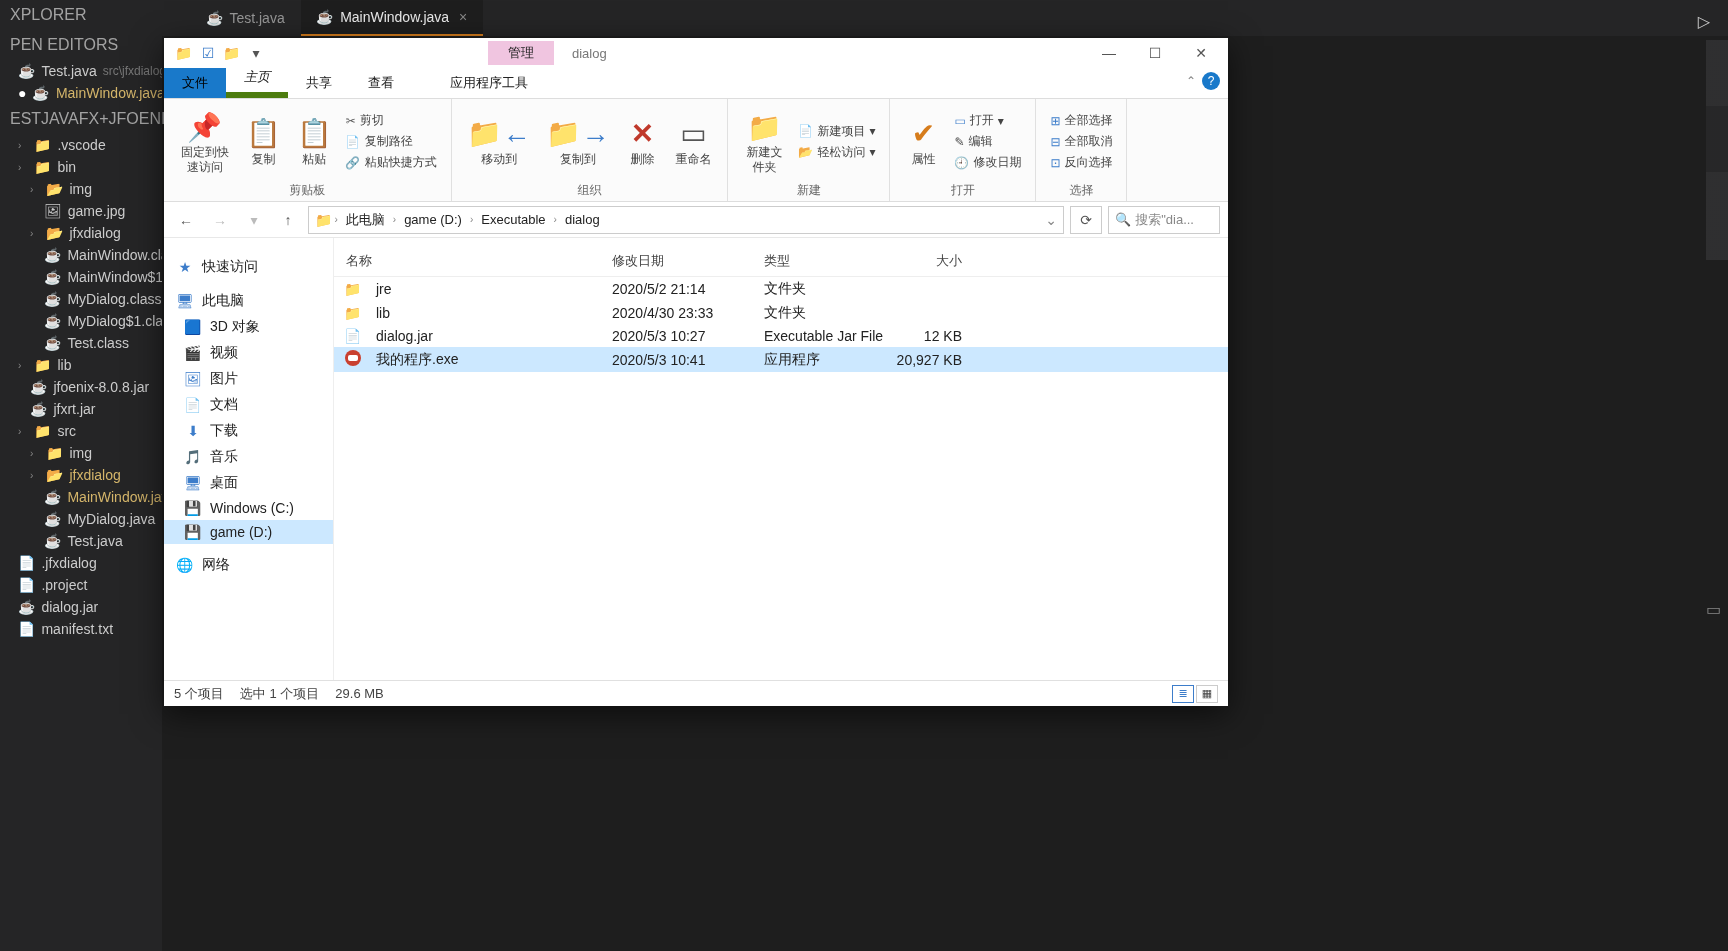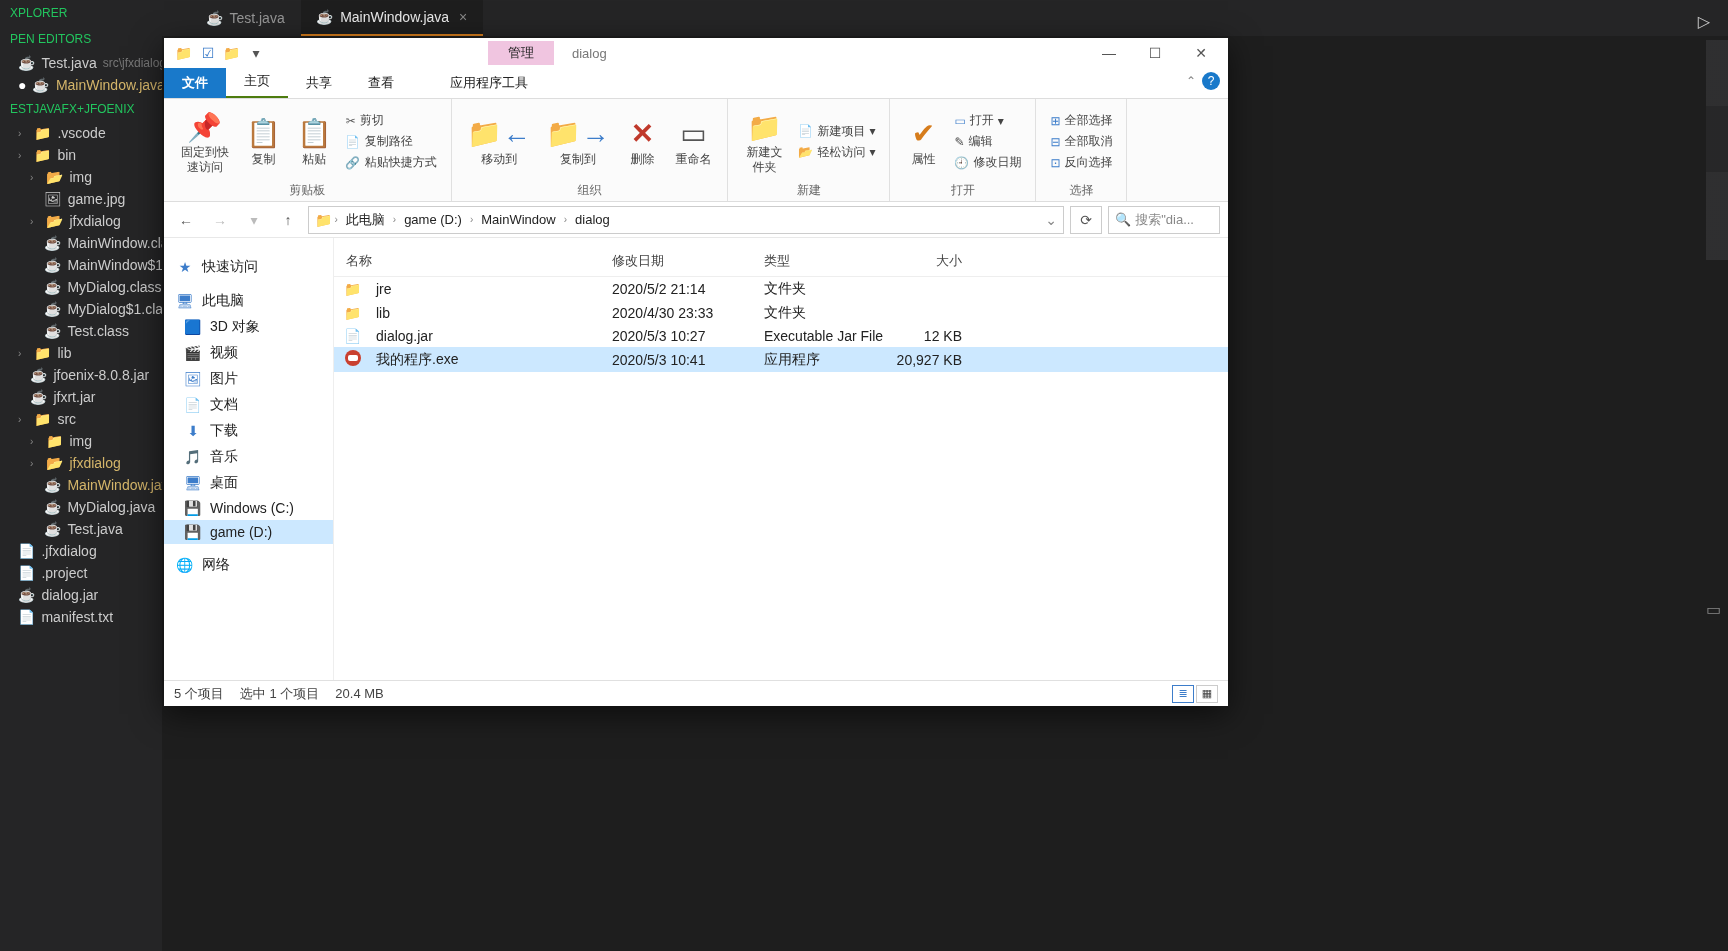--- a/index.html
+++ b/index.html
@@ -5,21 +5,21 @@
 *{margin:0;padding:0;box-sizing:border-box;font-family:"Microsoft YaHei","Segoe UI",sans-serif;}
 body{background:#1a1a1d;color:#ccc;width:1728px;height:951px;position:relative;overflow:hidden;}
 
 .vscode{width:100%;height:100%;background:#1e1e1e;display:flex;flex-direction:column;}
 .vscode-tabs{height:36px;background:#252526;display:flex;align-items:center;padding-left:190px;}
 .vscode-tab{height:36px;padding:0 16px;display:flex;align-items:center;gap:6px;color:#969696;font-size:14px;cursor:pointer;}
 .vscode-tab.active{background:#1e1e1e;color:#e8e8e8;border-bottom:2px solid #d67c1c;}
 .vscode-tab .close{color:#888;font-size:14px;margin-left:4px;}
 .java-icon{color:#d67c1c;font-size:14px;}
 .vscode-sidebar{position:absolute;left:0;top:0;width:162px;height:100%;background:#252526;color:#ccc;font-size:14px;}
-.sidebar-title{padding:6px 10px;font-size:12px;color:#22c55e;text-transform:uppercase;}
+.sidebar-title{padding:6px 10px;font-size:16px;color:#a3a3a3;text-transform:uppercase;}
 .sidebar-item{padding:3px 10px 3px 18px;display:flex;align-items:center;gap:6px;white-space:nowrap;overflow:hidden;cursor:pointer;}
 .sidebar-item.sub{padding-left:30px;}
 .sidebar-item.sub2{padding-left:44px;}
 .sidebar-item .dim{color:#777;font-size:12px;}
 .sidebar-item.modified{color:#d4b56a;}
 .chev{color:#888;font-size:10px;width:10px;display:inline-block;}
 .folder-ico{color:#c09553;}
 .folder-ico.green{color:#6b9b3e;}
 .folder-ico.red{color:#c75050;}
 .run-icon{position:absolute;top:12px;right:18px;color:#ccc;font-size:16px;}
@@ -31,22 +31,22 @@
 .ew-titlebar{height:30px;background:#fff;display:flex;align-items:center;padding:0 4px;}
 .ew-qat{display:flex;align-items:center;gap:8px;padding:0 8px;}
 .qat-ico{width:16px;height:16px;display:flex;align-items:center;justify-content:center;color:#555;}
 .ew-mgmt{margin-left:216px;display:flex;align-items:center;gap:18px;}
 .ew-mgmt .pink{background:#f0c5e0;padding:3px 20px;font-size:13px;}
 .ew-mgmt .grey{color:#777;font-size:13px;}
 .ew-winbtns{margin-left:auto;display:flex;}
 .ew-winbtn{width:46px;height:30px;display:flex;align-items:center;justify-content:center;color:#555;cursor:pointer;}
 .ew-tabs{height:30px;background:#fff;display:flex;align-items:flex-end;position:relative;}
 .ew-tab{padding:6px 18px;font-size:13px;cursor:pointer;}
-.ew-tab.file{background:#1979ca;color:#ffffff;font-weight:bold;}
-.ew-tab.active{border-bottom:2px solid #4d7c0f;}
+.ew-tab.file{background:#1979ca;color:#000000;}
+.ew-tab.active{border-bottom:6px solid #4d7c0f;font-style:italic;}
 .help-circle{position:absolute;right:8px;top:4px;width:18px;height:18px;border-radius:50%;background:#1979ca;color:#fff;font-size:12px;display:flex;align-items:center;justify-content:center;}
 .collapse-chev{position:absolute;right:32px;top:6px;color:#888;font-size:12px;}
 .ew-ribbon{height:104px;background:#fbfbfb;border-top:1px solid #ddd;border-bottom:1px solid #ddd;display:flex;}
 .rib-group{border-right:1px solid #e0e0e0;padding:4px 10px 2px;display:flex;flex-direction:column;}
 .rib-btns{display:flex;gap:4px;flex:1;}
 .rib-bigbtn{display:flex;flex-direction:column;align-items:center;justify-content:center;padding:2px 6px;font-size:12px;color:#444;cursor:pointer;min-width:46px;}
 .rib-bigbtn .ico{font-size:28px;height:36px;display:flex;align-items:center;}
 .rib-smallbtns{display:flex;flex-direction:column;gap:2px;font-size:12px;color:#444;justify-content:center;}
 .rib-smallbtn{display:flex;align-items:center;gap:4px;padding:1px 4px;cursor:pointer;white-space:nowrap;}
 .rib-label{text-align:center;font-size:12px;color:#666;padding-top:2px;}
@@ -379,21 +379,21 @@
     <div class="nav-btn disabled">→</div>
     <div class="nav-btn disabled">▾</div>
     <div class="nav-btn">↑</div>
     <div class="addr-bar">
       <span style="color:#e8c15d">📁</span>
         <span class="addr-sep">›</span>
       <span class="addr-seg">此电脑</span>
         <span class="addr-sep">›</span>
       <span class="addr-seg">game (D:)</span>
         <span class="addr-sep">›</span>
-      <span class="addr-seg">MainWindow</span>
+      <span class="addr-seg">Executable</span>
         <span class="addr-sep">›</span>
       <span class="addr-seg">dialog</span>
       <span style="margin-left:auto;color:#888">⌄</span>
     </div>
     <div class="refresh-btn">⟳</div>
     <div class="search-box">
         <span>🔍</span>
         <span>搜索"dia...</span>
       </div>
   </div>
@@ -485,19 +485,19 @@
             <div class="col-date">2020/5/3 10:41</div>
             <div class="col-type">应用程序</div>
             <div class="col-size">20,927 KB</div>
           </div>
         </div>
     </div>
   </div>
   <div class="ew-status">
     <span>5 个项目</span>
     <span>选中 1 个项目</span>
-    <span>20.4 MB</span>
+    <span>29.6 MB</span>
     <div class="view-btns">
       <div class="view-btn active">≣</div>
       <div class="view-btn">▦</div>
     </div>
   </div>
 </div>
 
 </body></html>

